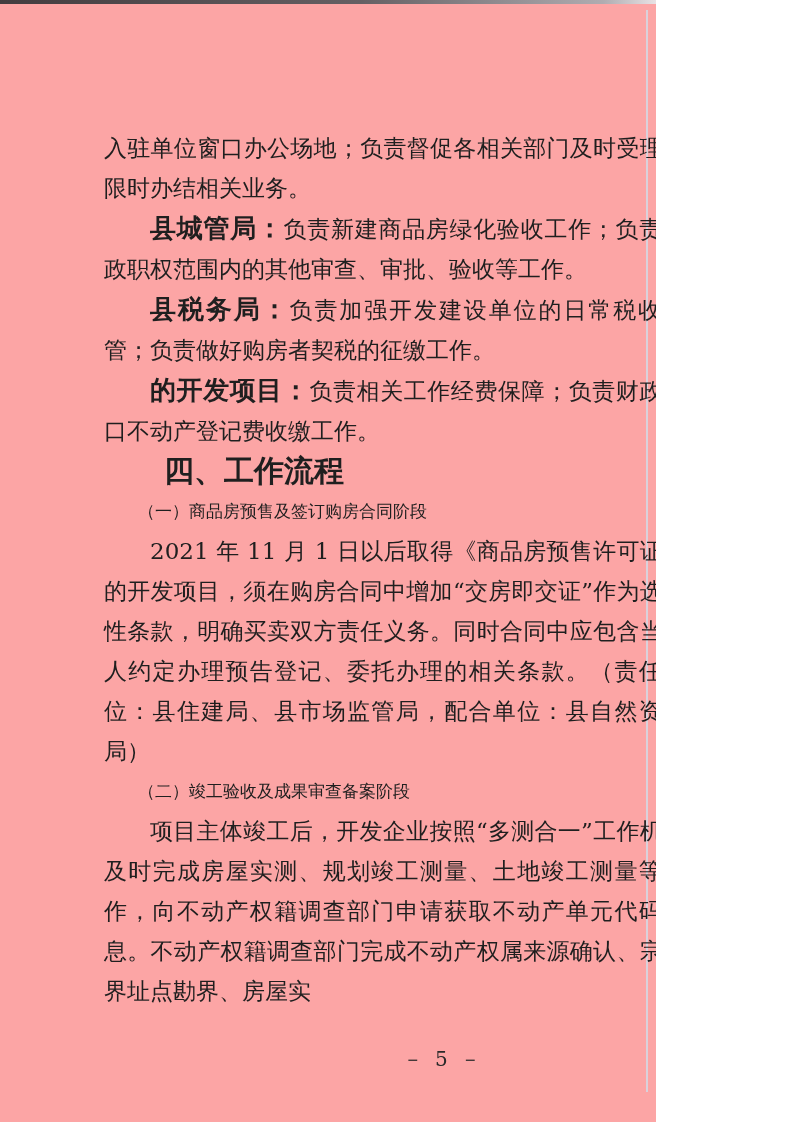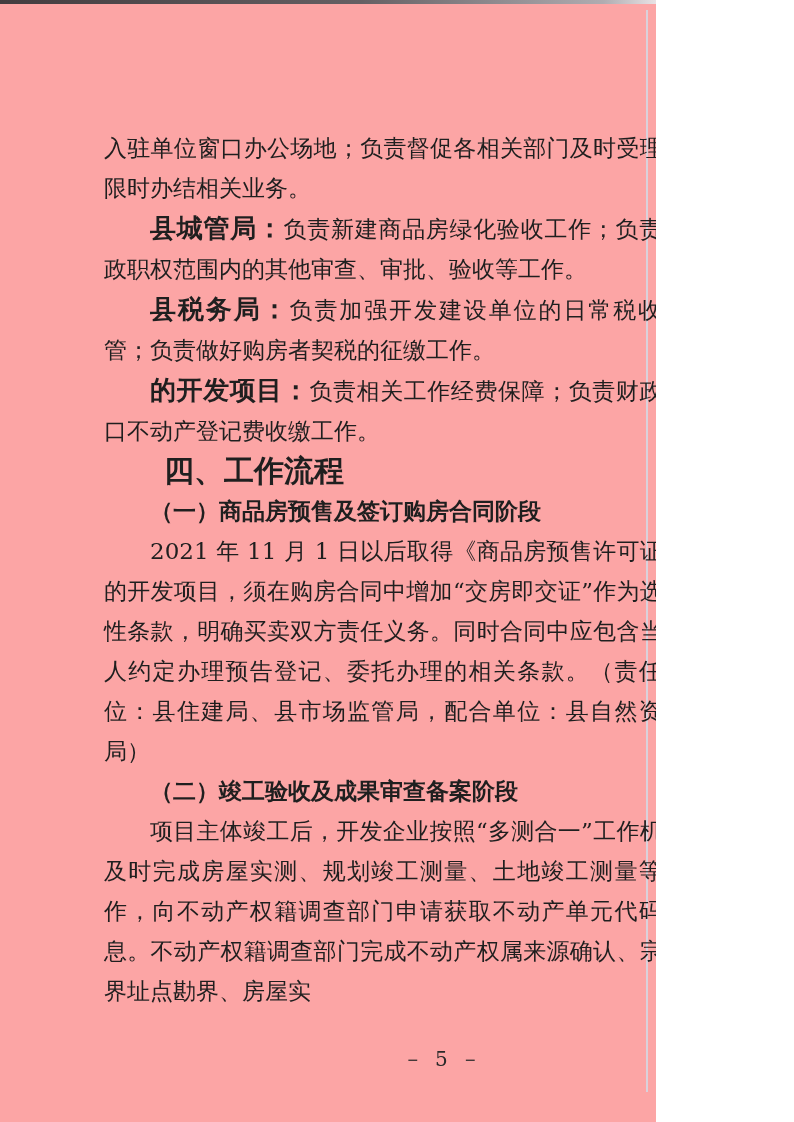--- a/index.html
+++ b/index.html
@@ -39,22 +39,22 @@
     text-justify: inter-ideograph;
   }
   .indent { text-indent: 2em; }
   .lead { font-weight: bold; font-family: "DejaVu Sans", "Liberation Sans", sans-serif; font-size: 26px; }
   h2.heading-sans {
     font-weight: bold;
     font-family: "DejaVu Sans", "Liberation Sans", sans-serif;
     font-size: 30px;
   }
   h3.heading-serif {
-    font-weight: bold;
-    font-size: 23px;
+    font-weight: normal;
+    font-size: 17px;
   }
   .page-number {
     position: absolute;
     top: 1046px; left: 0; width: 100%;
     text-align: center;
     text-indent: 230px; 
     font-size: 20px;
     color: #2a2a2a;
     letter-spacing: 3px;
   }

